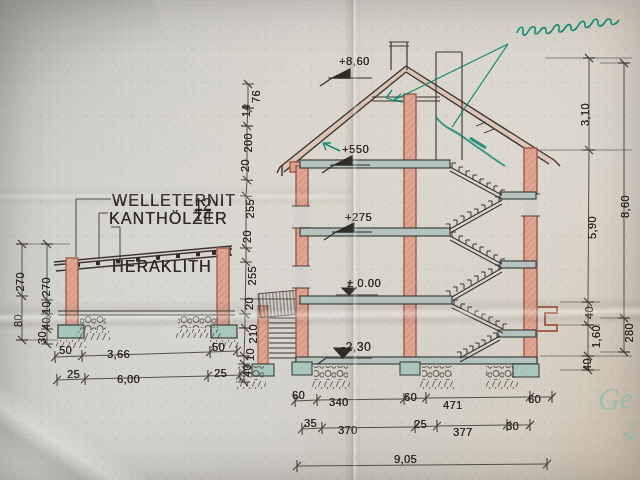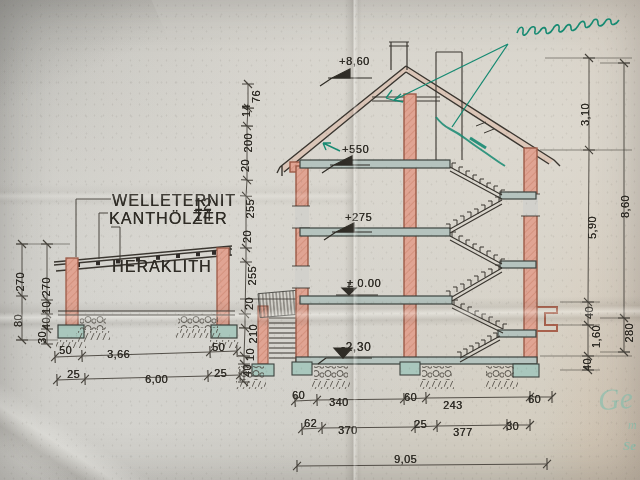--- a/index.html
+++ b/index.html
@@ -21,21 +21,21 @@
        text-shadow:0 .25px 0 currentColor;color:#2f2c26;}
   .mat{font-size:16px;letter-spacing:1.1px;}
   .lvl{font-size:11px;letter-spacing:.6px;}
   .frac{position:absolute;left:194px;top:200px;width:17px;text-align:center;font-size:16px;line-height:10px;}
   .frac .den{border-top:1px solid #2f2c26;display:block;}
   .frac .num{display:block;}
   .stamp1{position:absolute;left:598px;top:382px;font-family:"Liberation Serif",serif;
           font-style:italic;font-size:30px;color:rgba(120,190,172,.55);transform:rotate(-4deg);}
   .stamp2{position:absolute;left:628px;top:418px;font-family:"Liberation Serif",serif;
           font-style:italic;font-size:12px;color:rgba(120,190,172,.6);}
-  .stamp3{position:absolute;left:623px;top:438px;font-family:"Liberation Serif",serif;
+  .stamp3{position:absolute;left:623px;top:428px;font-family:"Liberation Serif",serif;
           font-style:italic;font-size:13px;color:rgba(120,190,172,.6);font-weight:bold;}
   .fold-v{position:absolute;left:344px;top:0;width:18px;height:480px;pointer-events:none;
     background:linear-gradient(90deg,transparent 0%,rgba(70,65,58,.10) 35%,rgba(70,65,58,.17) 48%,rgba(255,255,252,.30) 58%,rgba(70,65,58,.06) 80%,transparent 100%);}
   .fold-h{position:absolute;left:0;top:299px;width:640px;height:28px;transform:rotate(-.6deg);pointer-events:none;
     background:linear-gradient(180deg,transparent 0%,rgba(70,65,58,.09) 35%,rgba(255,255,250,.30) 55%,rgba(70,65,58,.11) 78%,transparent 100%);}
   .fold-h2{position:absolute;left:0;top:184px;width:352px;height:22px;opacity:.55;pointer-events:none;
     background:linear-gradient(180deg,transparent 0%,rgba(70,65,58,.08) 35%,rgba(255,255,250,.26) 55%,rgba(70,65,58,.08) 78%,transparent 100%);}
   .crease-bl{position:absolute;left:-34px;top:380px;width:250px;height:170px;transform:rotate(33deg);pointer-events:none;
     background:linear-gradient(180deg,transparent 38%,rgba(255,255,250,.26) 50%,rgba(70,65,58,.12) 60%,transparent 72%);}
   .crease-tl{position:absolute;left:-50px;top:-30px;width:220px;height:190px;transform:rotate(-24deg);pointer-events:none;
@@ -253,30 +253,30 @@
   <span class="vlbl" style="left:241px;top:230px;">20</span>
   <span class="vlbl" style="left:246px;top:266px;">255</span>
   <span class="vlbl" style="left:243px;top:297px;">20</span>
   <span class="vlbl" style="left:247px;top:324px;">210</span>
   <span class="vlbl" style="left:244px;top:348px;">10</span>
   <span class="vlbl" style="left:241px;top:364px;">40</span>
 
   <span class="lbl" style="left:59px;top:344px;">50</span>
   <span class="lbl" style="left:67px;top:368px;">25</span>
   <span class="lbl" style="left:107px;top:348px;">3,66</span>
-  <span class="lbl" style="left:117px;top:373px;margin-left:28px;">6,00</span>
+  <span class="lbl" style="left:117px;top:373px;">6,00</span>
   <span class="lbl" style="left:212px;top:341px;">50</span>
   <span class="lbl" style="left:214px;top:367px;">25</span>
 
   <span class="lbl" style="left:292px;top:389px;">60</span>
   <span class="lbl" style="left:329px;top:396px;">340</span>
   <span class="lbl" style="left:404px;top:391px;">60</span>
-  <span class="lbl" style="left:443px;top:399px;">243</span>
+  <span class="lbl" style="left:443px;top:399px;">471</span>
   <span class="lbl" style="left:528px;top:393px;">60</span>
-  <span class="lbl" style="left:304px;top:417px;">62</span>
+  <span class="lbl" style="left:304px;top:417px;">35</span>
   <span class="lbl" style="left:338px;top:424px;">370</span>
   <span class="lbl" style="left:414px;top:418px;">25</span>
   <span class="lbl" style="left:453px;top:426px;">377</span>
   <span class="lbl" style="left:506px;top:420px;">30</span>
   <span class="lbl" style="left:394px;top:453px;">9,05</span>
 
   <span class="vlbl" style="left:579px;top:103px;">3,10</span>
   <span class="vlbl" style="left:586px;top:216px;">5,90</span>
   <span class="vlbl" style="left:583px;top:306px;">40</span>
   <span class="vlbl" style="left:590px;top:325px;">1,60</span>

